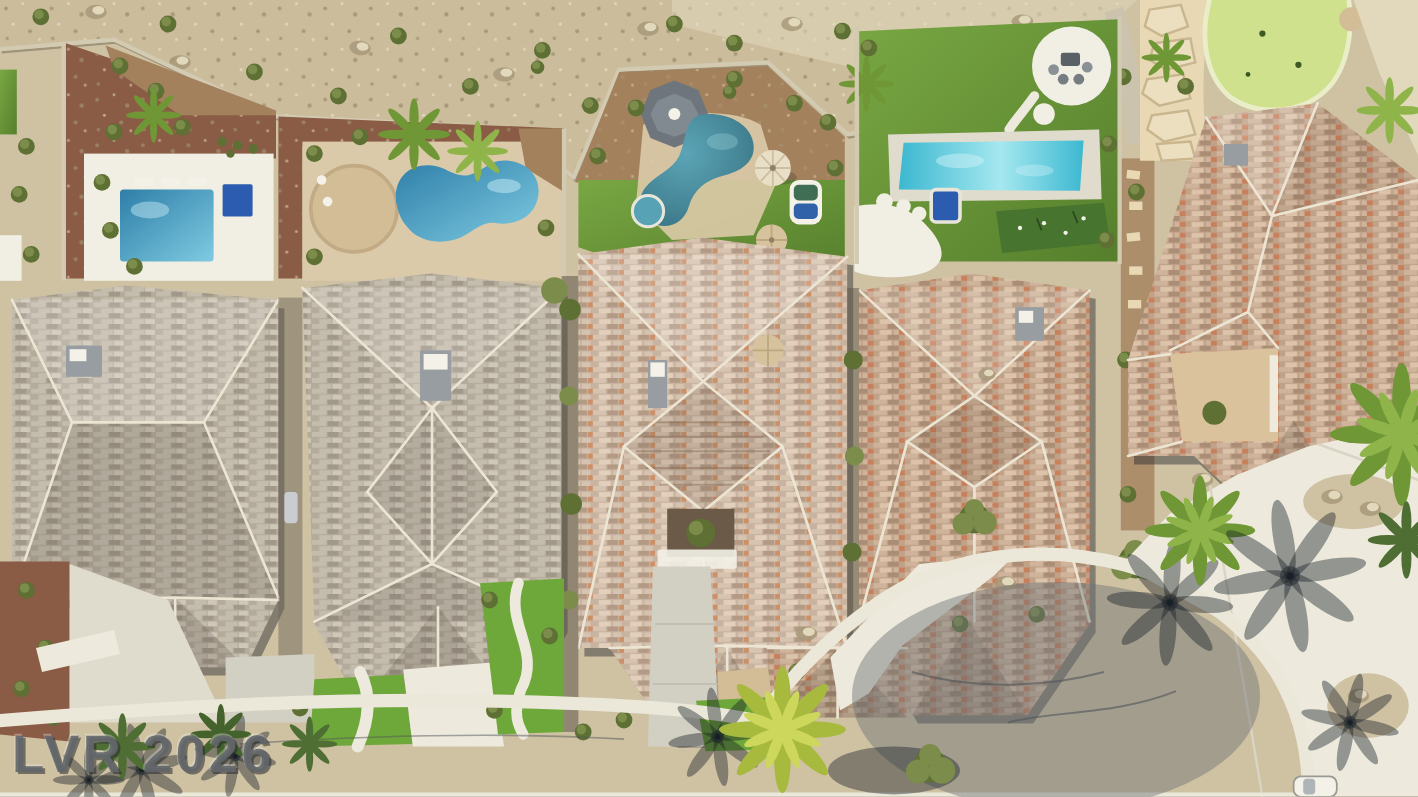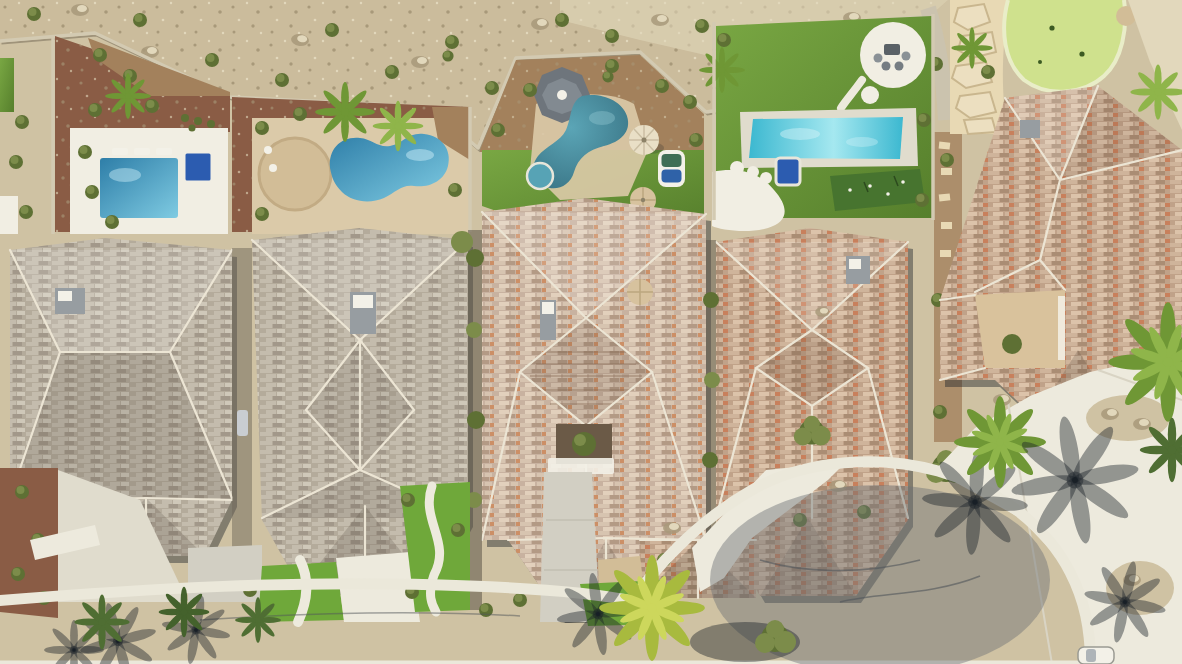--- a/index.html
+++ b/index.html
@@ -550,13 +550,14 @@
       <g transform="translate(1168,362) scale(1.7) rotate(18)" style="color:var(--palm_light)">
             <use href="#fronds"></use>
           </g>
     </g>
     <g transform="translate(1172,450) scale(1.4)" style="color:#4f6e33">
           <use href="#fronds"></use>
         </g>
   </g>
 </svg>
 
+<div id="watermark">LVR 2026</div>
 </div>
 
 </body></html>

